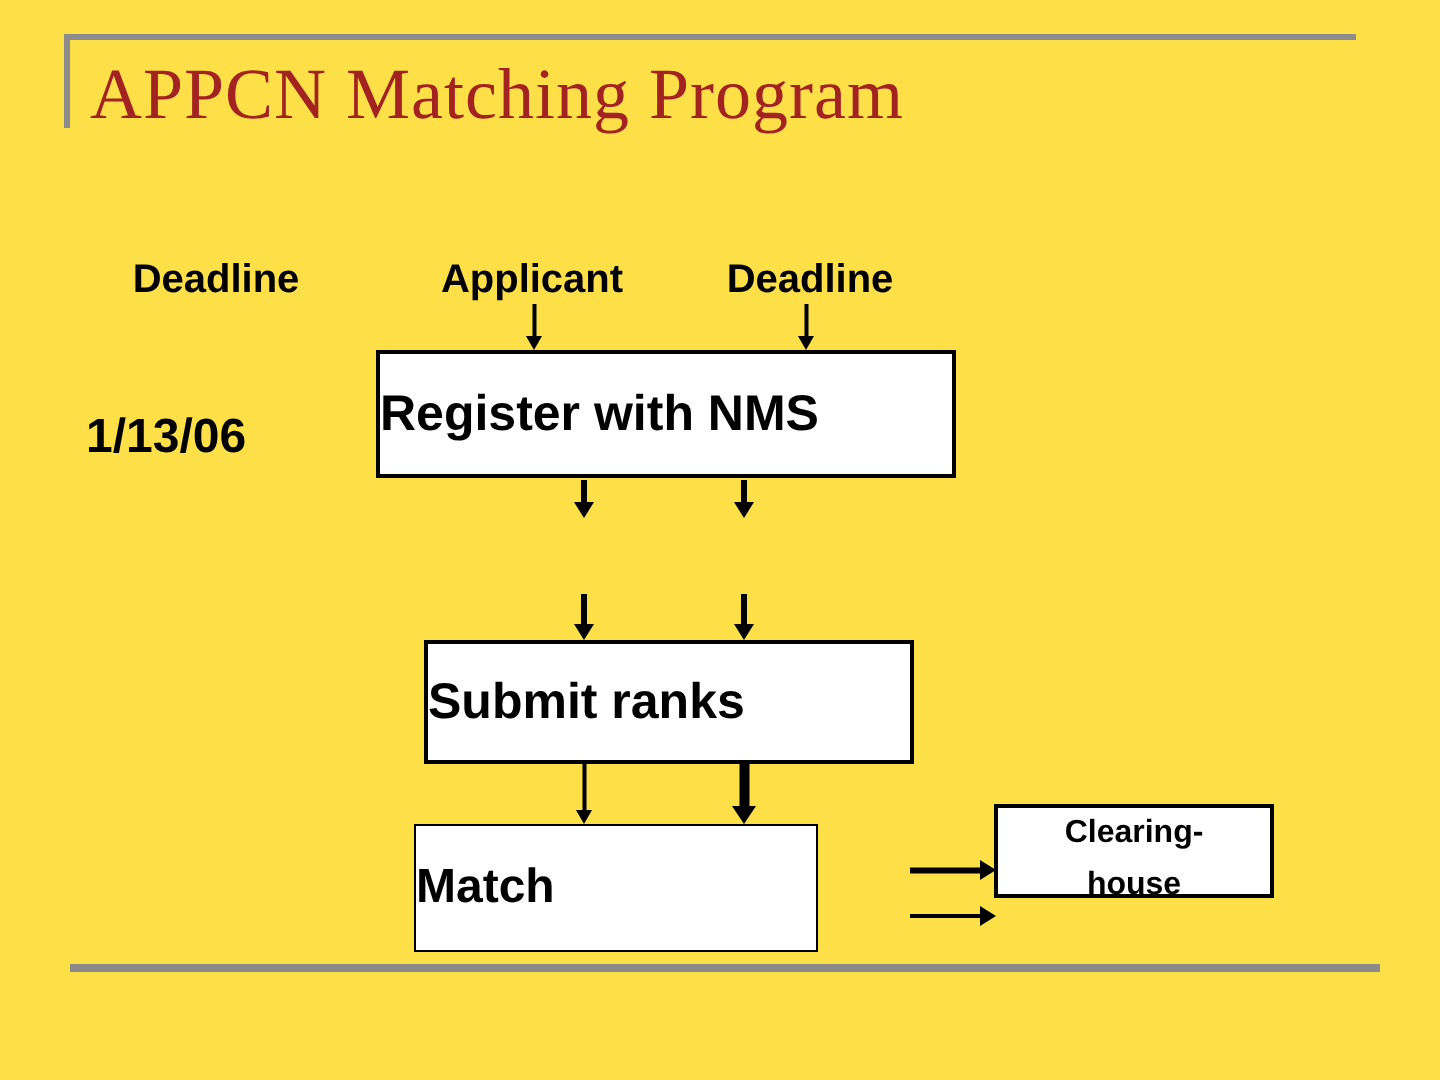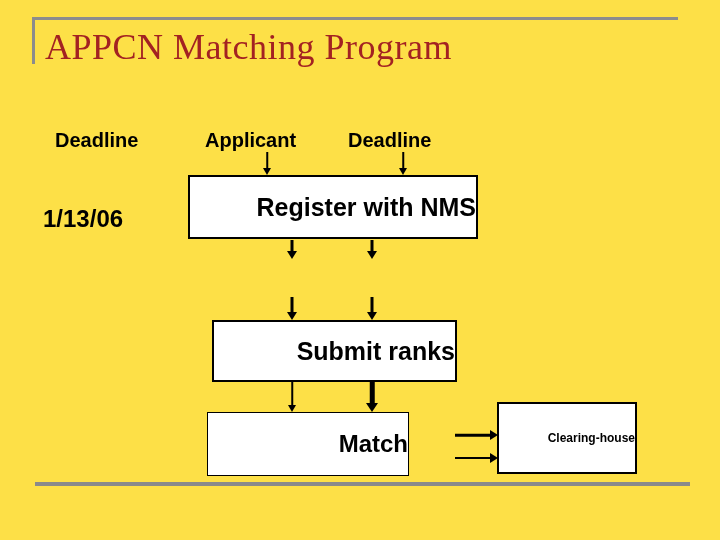--- a/index.html
+++ b/index.html
@@ -13,45 +13,45 @@
   .bottom-rule{ position:absolute; left:35px; top:482px; width:655px; height:4px; background:#8a8a8a; }
 
   .title {
     position:absolute; left:45px; top:26px; margin:0;
     font-family:"Liberation Serif", serif; font-weight:400;
     font-size:36px; color:#a32222; letter-spacing:0.5px; white-space:nowrap;
   }
 
   .col-header {
     position:absolute; top:129px; font-size:20px; font-weight:700; color:#000;
-    text-align:left; white-space:nowrap;
+    text-align:center; white-space:nowrap;
   }
   .col-deadline  { left:55px;  width:106px; }
   .col-applicant { left:205px; width:122px; }
   .col-program   { left:348px; width:114px; }
 
   .deadline-label {
     position:absolute; font-size:24px; font-weight:700; color:#000; white-space:nowrap;margin-top:12px;
   }
   .dl-register { left:43px; top:193px; }
   .dl-submit   { left:46px; top:339px; }
   .dl-match    { left:44px; top:432px; }
 
   .flow-box {
     position:absolute; box-sizing:border-box; border:2px solid #000; background:#fff;
-    display:flex; align-items:center; justify-content:flex-end;
+    display:flex; align-items:center; justify-content:flex-start;
     font-weight:700; color:#000; text-align:center;
   }
   .box-register { left:188px; top:175px; width:290px; height:64px; font-size:25px; }
   .box-interviews { left:258px; top:259px; width:151px; height:38px; font-size:21px; border-width:1.5px; }
   .box-submit   { left:212px; top:320px; width:245px; height:62px; font-size:25px; }
   .box-match    { left:207px; top:412px; width:202px; height:64px; font-size:24px; border-width:1.5px; }
   .box-clearinghouse {
-    left:497px; top:402px; width:140px; height:72px; font-size:12px;
-    flex-direction:row; line-height:26px;
+    left:497px; top:402px; width:140px; height:47px; font-size:16px;
+    flex-direction:column; line-height:26px;
   }
 
   
   .varrow { position:absolute; width:12px; }
   .varrow .shaft { position:absolute; left:50%; transform:translateX(-50%); top:0; bottom:6px; background:#000; }
   .varrow .head  { position:absolute; left:50%; transform:translateX(-50%); bottom:0; width:0; height:0;
                    border-left:5px solid transparent; border-right:5px solid transparent; border-top:8px solid #000; }
   .varrow.thin .shaft  { width:1.5px; }
   .varrow.thin .head   { border-left-width:4px; border-right-width:4px; border-top-width:7px; }
   .varrow.med .shaft   { width:3px; }

